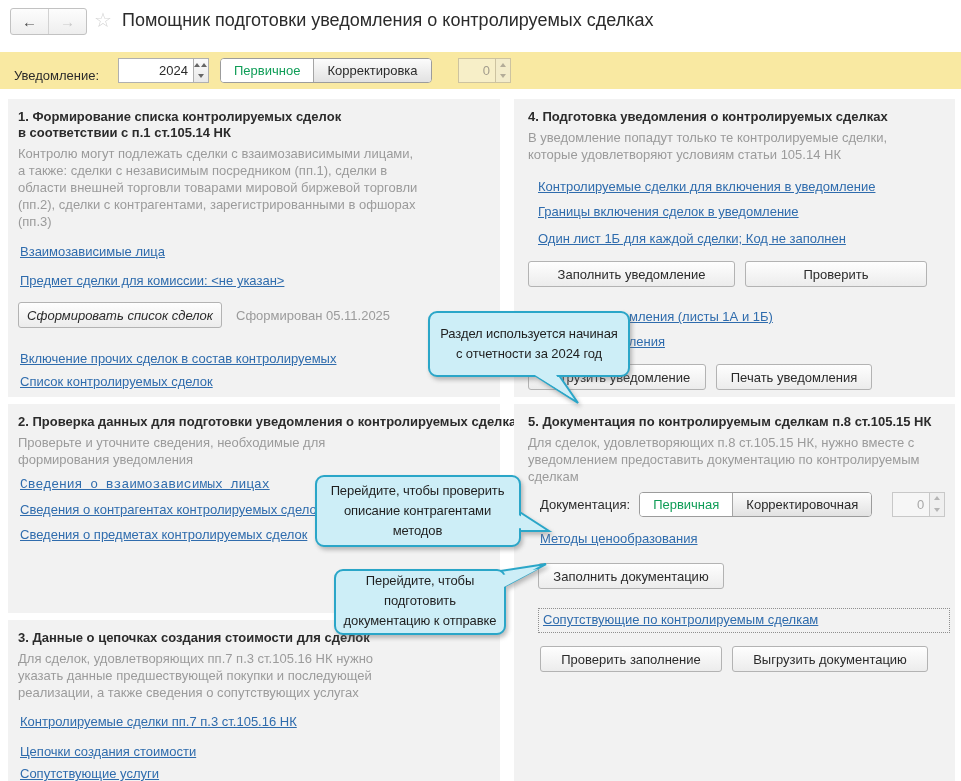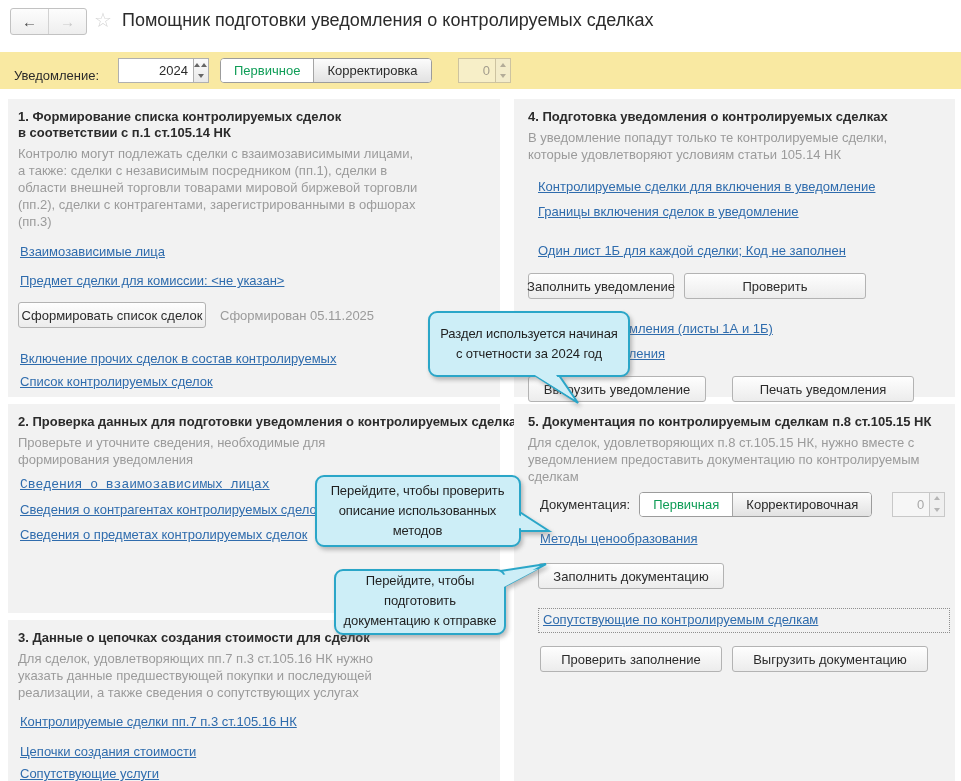--- a/index.html
+++ b/index.html
@@ -117,21 +117,21 @@
   </div>
 </div>
 
 <div class="sec" id="s1">
   <div class="sec-title">1. Формирование списка контролируемых сделок</div>
   <div class="sec-title">в соответствии с п.1 ст.105.14 НК</div>
   <div class="sec-desc" style="width:400px;">Контролю могут подлежать сделки с взаимозависимыми лицами, а также: сделки с независимым посредником (пп.1), сделки в области внешней торговли товарами мировой биржевой торговли (пп.2), сделки с контрагентами, зарегистрированными в офшорах (пп.3)</div>
   <div style="margin-top:14px;"><a class="lnk" style="margin-left:2px;">Взаимозависимые лица</a></div>
   <div style="margin-top:13px;"><a class="lnk" style="margin-left:2px;">Предмет сделки для комиссии: &lt;не указан&gt;</a></div>
   <div class="btn-row" style="margin-top:13px;">
-    <div class="btn" style="width:188px;">Сформировать список сделок</div>
+    <div class="btn" style="width:204px;font-style:italic;">Сформировать список сделок</div>
     <div class="status">Сформирован 05.11.2025</div>
   </div>
   <div style="margin-top:23px;"><a class="lnk" style="margin-left:2px;">Включение прочих сделок в состав контролируемых</a></div>
   <div style="margin-top:7px;"><a class="lnk" style="margin-left:2px;">Список контролируемых сделок</a></div>
 </div>
 
 <div class="sec" id="s2">
   <div class="sec-title">2. Проверка данных для подготовки уведомления о контролируемых сделках</div>
   <div class="sec-desc" style="width:345px;">Проверьте и уточните сведения, необходимые для формирования уведомления</div>
   <div style="margin-top:9px;font-family:Liberation Mono, monospace;"><a class="lnk" style="margin-left:2px;">Сведения о взаимозависимых лицах</a></div>
@@ -145,30 +145,30 @@
   <div style="margin-top:13px;"><a class="lnk" style="margin-left:2px;">Контролируемые сделки пп.7 п.3 ст.105.16 НК</a></div>
   <div style="margin-top:14px;"><a class="lnk" style="margin-left:2px;">Цепочки создания стоимости</a></div>
   <div style="margin-top:6px;"><a class="lnk" style="margin-left:2px;">Сопутствующие услуги</a></div>
 </div>
 
 <div class="sec" id="s4">
   <div class="sec-title">4. Подготовка уведомления о контролируемых сделках</div>
   <div class="sec-desc" style="width:400px;">В уведомление попадут только те контролируемые сделки, которые удовлетворяют условиям статьи 105.14 НК</div>
   <div style="margin-top:16px;"><a class="lnk" style="margin-left:10px;">Контролируемые сделки для включения в уведомление</a></div>
   <div style="margin-top:9px;"><a class="lnk" style="margin-left:10px;">Границы включения сделок в уведомление</a></div>
-  <div style="margin-top:23px;"><a class="lnk" style="margin-left:10px;">Один лист 1Б для каждой сделки; Код не заполнен</a></div>
+  <div style="margin-top:11px;"><a class="lnk" style="margin-left:10px;">Один лист 1Б для каждой сделки; Код не заполнен</a></div>
   <div class="btn-row" style="margin-top:14px;">
-    <div class="btn" style="width:146px;">Заполнить уведомление</div>
+    <div class="btn" style="width:207px;">Заполнить уведомление</div>
     <div class="btn" style="width:182px;margin-left:10px;">Проверить</div>
   </div>
   <div style="margin-top:22px;"><a class="lnk" style="margin-left:10px;">Разделы уведомления (листы 1А и 1Б)</a></div>
   <div style="margin-top:9px;"><a class="lnk" style="margin-left:10px;">Состав уведомления</a></div>
   <div class="btn-row" style="margin-top:14px;">
     <div class="btn" style="width:178px;">Выгрузить уведомление</div>
-    <div class="btn" style="width:182px;margin-left:26px;">Печать уведомления</div>
+    <div class="btn" style="width:156px;margin-left:10px;">Печать уведомления</div>
   </div>
 </div>
 
 <div class="sec" id="s5">
   <div class="sec-title">5. Документация по контролируемым сделкам п.8 ст.105.15 НК</div>
   <div class="sec-desc" style="width:410px;">Для сделок, удовлетворяющих п.8 ст.105.15 НК, нужно вместе с уведомлением предоставить документацию по контролируемым сделкам</div>
   <div class="doc-row" style="margin-top:6px;margin-left:12px;">
     <span>Документация:</span>
     <div class="seg-group" style="margin-left:9px;">
       <div class="seg on">Первичная</div>
@@ -209,21 +209,21 @@
 с отчетности за 2024 год</div>
 </div>
 
 <div class="callout" id="c2">
   <svg width="240" height="78">
     <polygon points="200,34 234,56 200,56" fill="#cdeef7" stroke="#2aa6c8" stroke-width="2"></polygon>
     <rect x="1" y="1" width="204" height="70" rx="8" fill="#cdeef7" stroke="#2aa6c8" stroke-width="2"></rect>
     <polygon points="199,37 226,54 199,53" fill="#cdeef7"></polygon>
   </svg>
   <div class="ct">Перейдите, чтобы проверить
-описание использованных
+описание контрагентами
 методов</div>
 </div>
 
 <div class="callout" id="c3">
   <svg width="218" height="76">
     <polygon points="160,11 212,3 160,31" fill="#cdeef7" stroke="#2aa6c8" stroke-width="2"></polygon>
     <rect x="1" y="9" width="170" height="64" rx="8" fill="#cdeef7" stroke="#2aa6c8" stroke-width="2"></rect>
     <polygon points="168,14 204,8 168,27" fill="#cdeef7"></polygon>
   </svg>
   <div class="ct">Перейдите, чтобы

